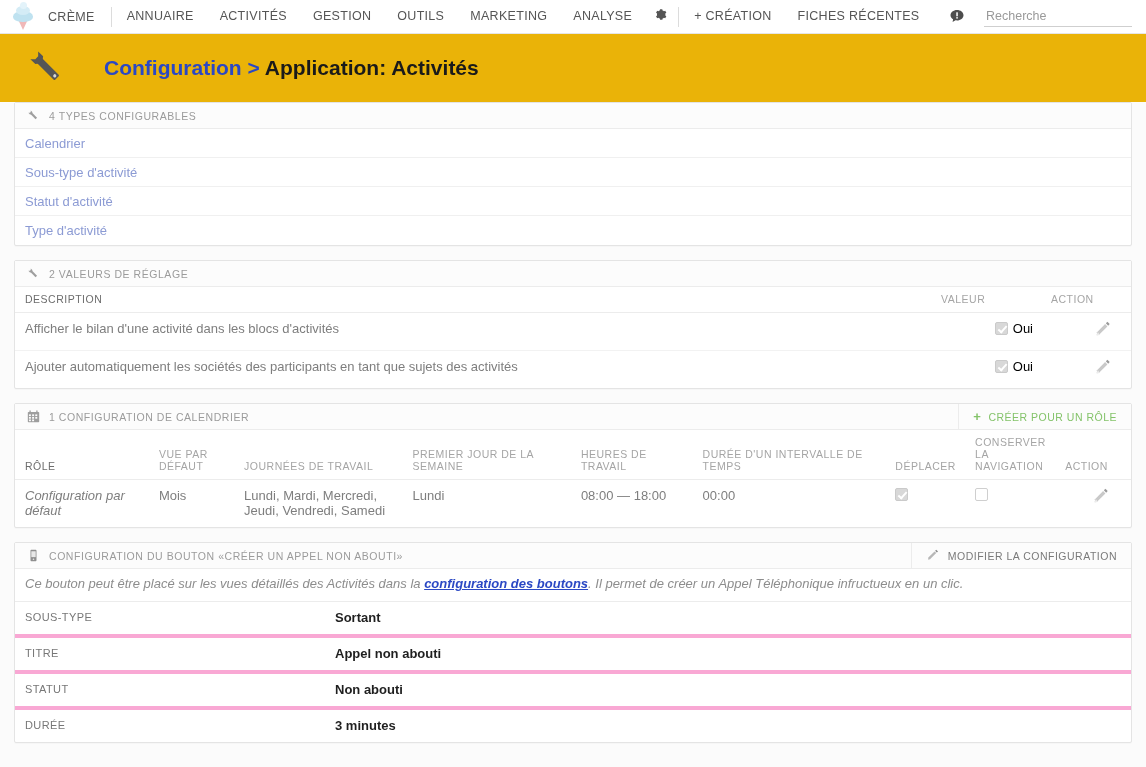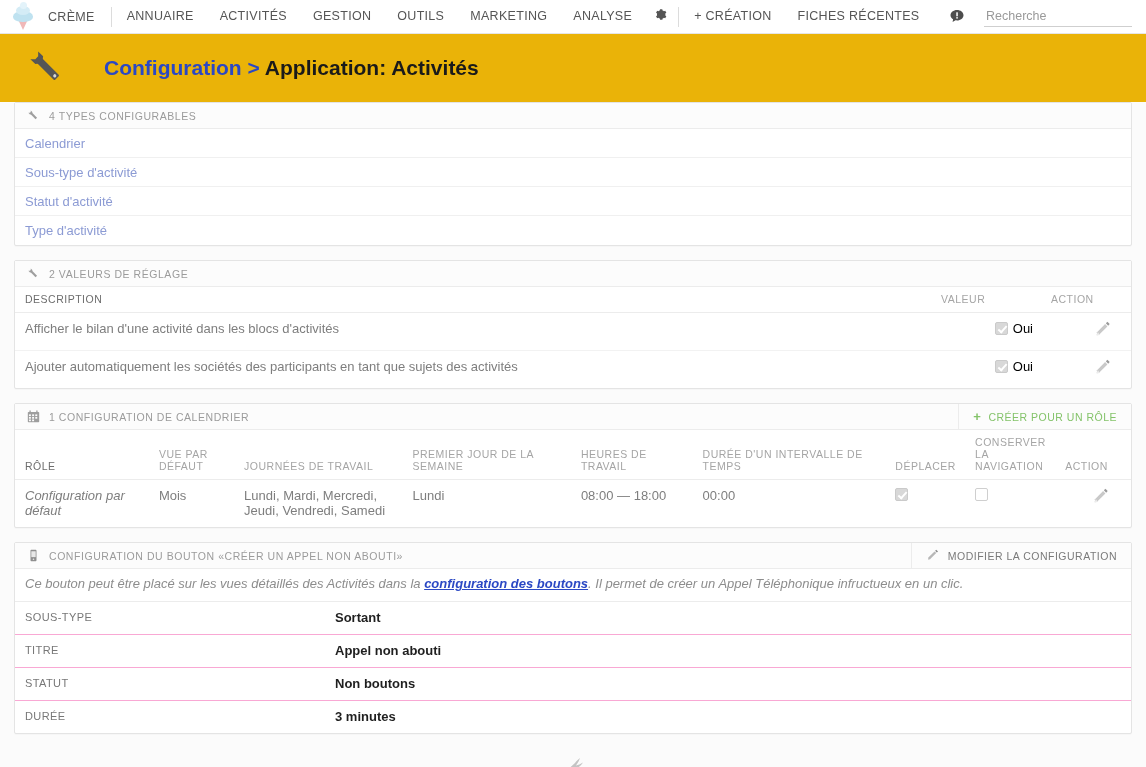--- a/index.html
+++ b/index.html
@@ -279,21 +279,21 @@
   .desc-line a {
     color: #2b48c4;
     text-decoration: underline;
     font-weight: bold;
     cursor: pointer;
   }
 
   table.kv { width: 100%; border-collapse: collapse; font-size: 13px; }
   table.kv td {
     padding: 8px 10px 9px 10px;
-    border-bottom: 1px solid #f9a8d4;
+    border-bottom: 4px solid #f9a8d4;
     vertical-align: middle;
   }
   table.kv tr:last-child td { border-bottom: none; }
   table.kv td.k {
     width: 310px;
     font-size: 11px;
     letter-spacing: 0.4px;
     color: #777777;
     text-transform: uppercase;
   }
@@ -552,21 +552,21 @@
         <tr>
           <td class="k">SOUS-TYPE</td>
           <td class="v">Sortant</td>
         </tr>
         <tr>
           <td class="k">TITRE</td>
           <td class="v">Appel non abouti</td>
         </tr>
         <tr>
           <td class="k">STATUT</td>
-          <td class="v">Non boutons</td>
+          <td class="v">Non abouti</td>
         </tr>
         <tr>
           <td class="k">DURÉE</td>
           <td class="v">3 minutes</td>
         </tr>
       </tbody>
     </table>
   </div>
 
 </div>

